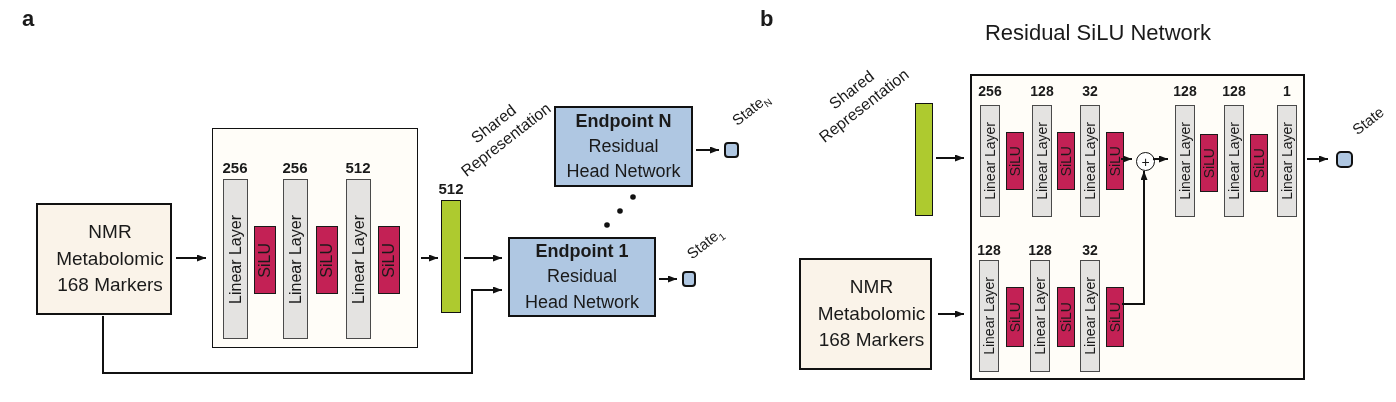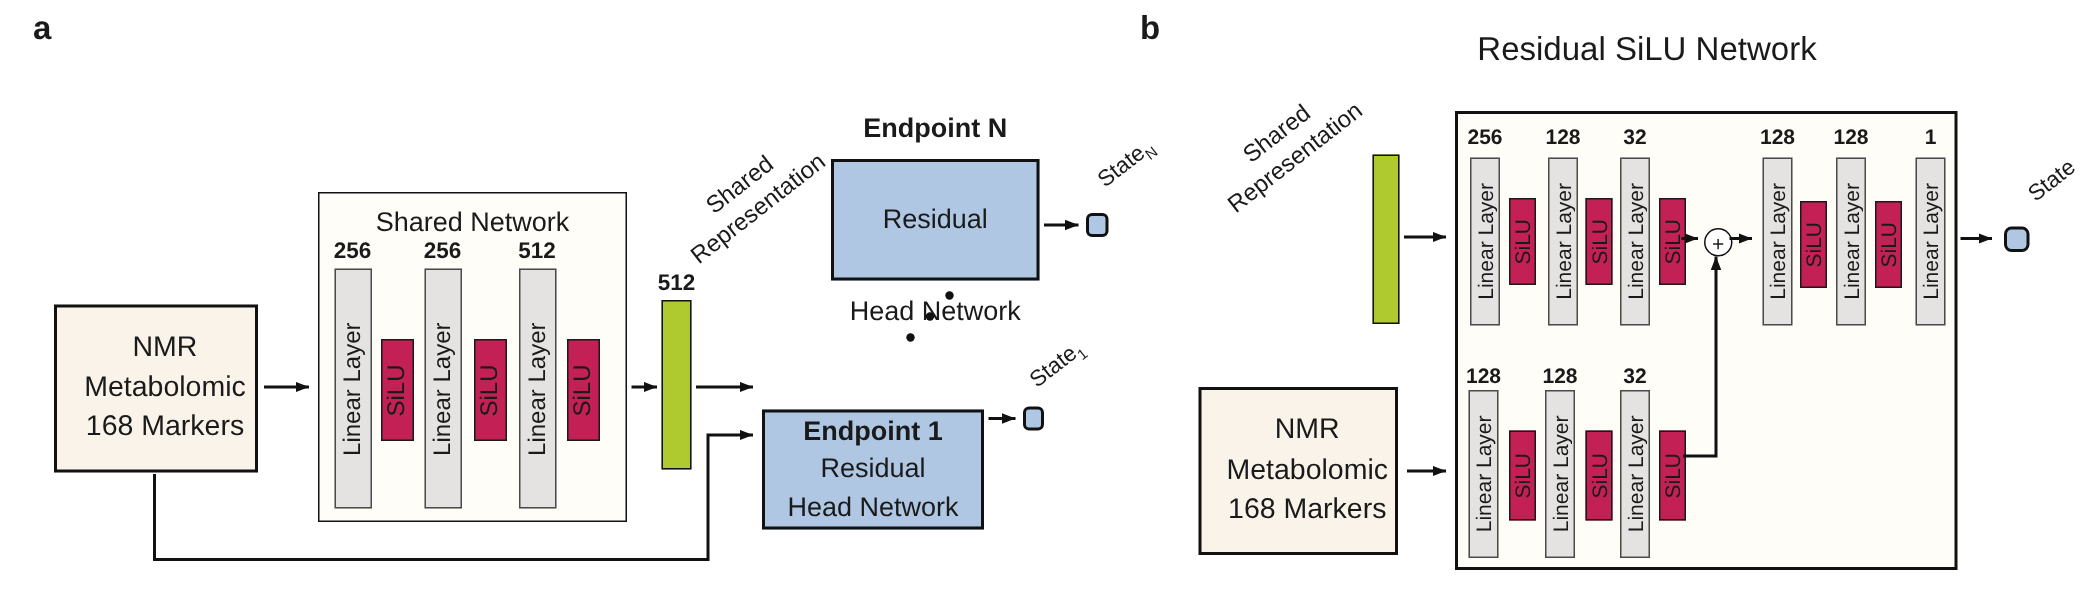--- a/index.html
+++ b/index.html
@@ -42,21 +42,20 @@
 
   <div class="abs panel-label" style="left:22px;top:6px;">a</div>
 
   <div class="abs box cream" style="left:36px;top:203px;width:136px;height:112px;">
     <div>NMR</div>
     <div>Metabolomic</div>
     <div>168 Markers</div>
   </div>
 
   <div class="abs outline-box" style="left:212px;top:128px;width:206px;height:220px;border-width:1.5px;">
-    <div class="sn-title">Shared Network</div>
 
     <div class="size-label" style="left:-8px;top:30px;width:60px;">256</div>
     <div class="size-label" style="left:52px;top:30px;width:60px;">256</div>
     <div class="size-label" style="left:115px;top:30px;width:60px;">512</div>
 
     <div class="vbar ll a-bar" style="left:10px;top:50px;width:25px;height:160px;">
         <span class="vtext">Linear Layer</span>
       </div>
     <div class="vbar silu a-bar" style="left:41px;top:97px;width:22px;height:68px;">
         <span class="vtext">SiLU</span>
@@ -75,29 +74,29 @@
       </div>
   </div>
 
   <div class="abs rep-label" style="left:420px;top:112px;width:160px;">
     <div>Shared</div>
     <div>Representation</div>
   </div>
   <div class="abs size-label" style="left:431px;top:180px;width:40px;">512</div>
   <div class="abs green-bar" style="left:441px;top:200px;width:20px;height:113px;"></div>
 
-  <div class="abs box blue" style="left:554px;top:106px;width:139px;height:81px;gap:36px;">
+  <div class="abs box blue" style="left:554px;top:106px;width:139px;height:81px;">
     <div class="bold">Endpoint N</div>
     <div>Residual</div>
     <div>Head Network</div>
   </div>
   <div class="abs rot-label" style="left:714px;top:100px;width:75px;"><span>State</span><sub>N</sub></div>
   <div class="abs state-sq" style="left:724px;top:142px;width:15px;height:16px;"></div>
 
-  <div class="abs box blue" style="left:508px;top:237px;width:148px;height:80px;margin-top:36px;">
+  <div class="abs box blue" style="left:508px;top:237px;width:148px;height:80px;">
     <div class="bold">Endpoint 1</div>
     <div>Residual</div>
     <div>Head Network</div>
   </div>
   <div class="abs rot-label" style="left:668px;top:234px;width:75px;"><span>State</span><sub>1</sub></div>
   <div class="abs state-sq" style="left:682px;top:271px;width:14px;height:16px;"></div>
 
   <div class="abs panel-label" style="left:760px;top:6px;">b</div>
   <div class="abs fig-title" style="left:948px;top:20px;width:300px;">Residual SiLU Network</div>
 

